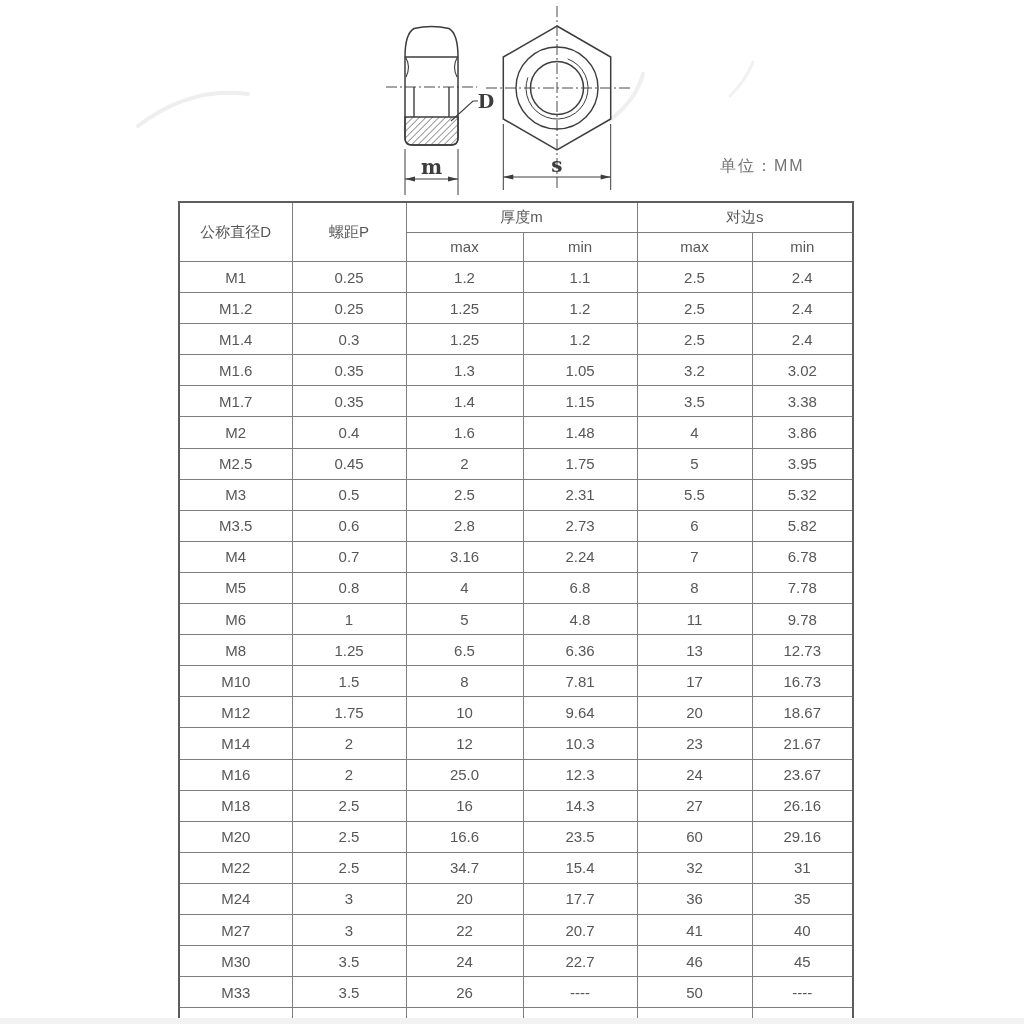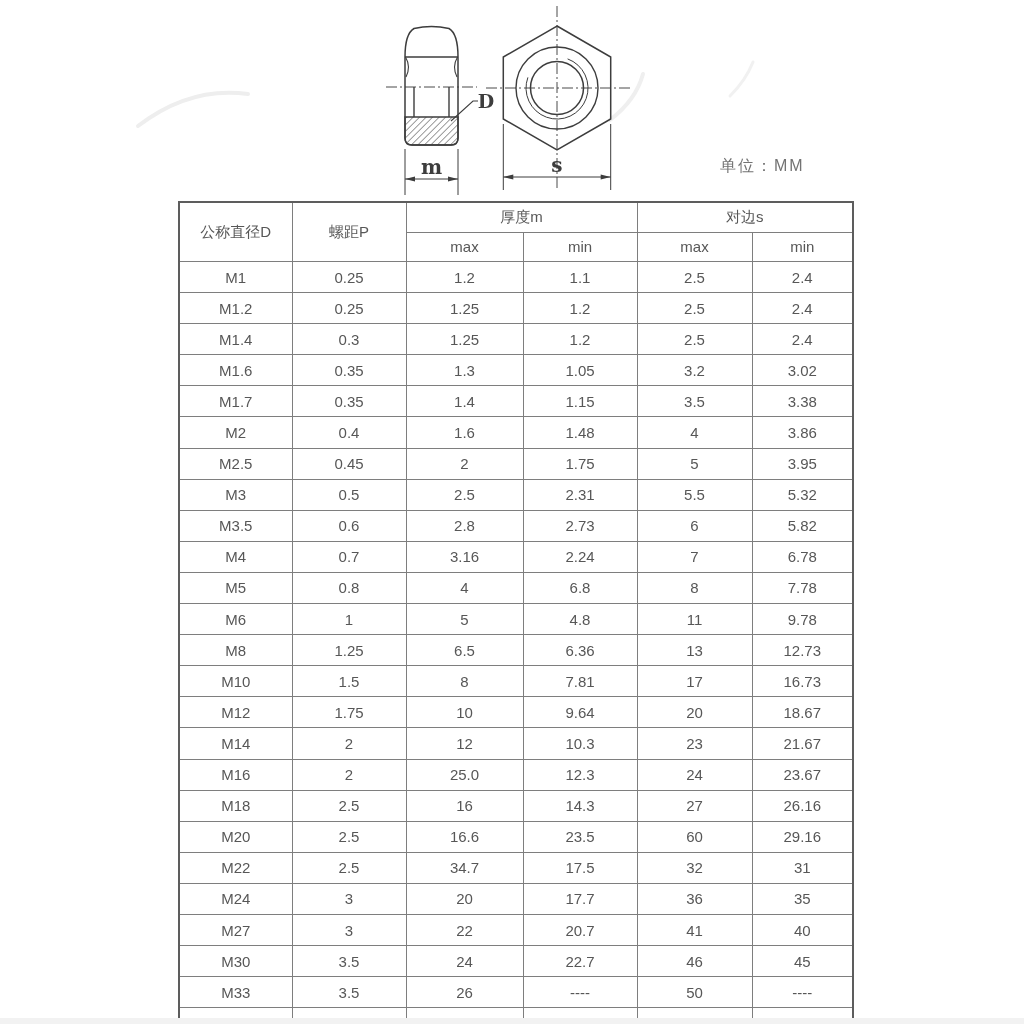--- a/index.html
+++ b/index.html
@@ -282,21 +282,21 @@
           <td>2.5</td>
           <td>16.6</td>
           <td>23.5</td>
           <td>60</td>
           <td>29.16</td>
         </tr>
         <tr>
           <td>M22</td>
           <td>2.5</td>
           <td>34.7</td>
-          <td>17.5</td>
+          <td>15.4</td>
           <td>32</td>
           <td>31</td>
         </tr>
         <tr>
           <td>M24</td>
           <td>3</td>
           <td>20</td>
           <td>17.7</td>
           <td>36</td>
           <td>35</td>

